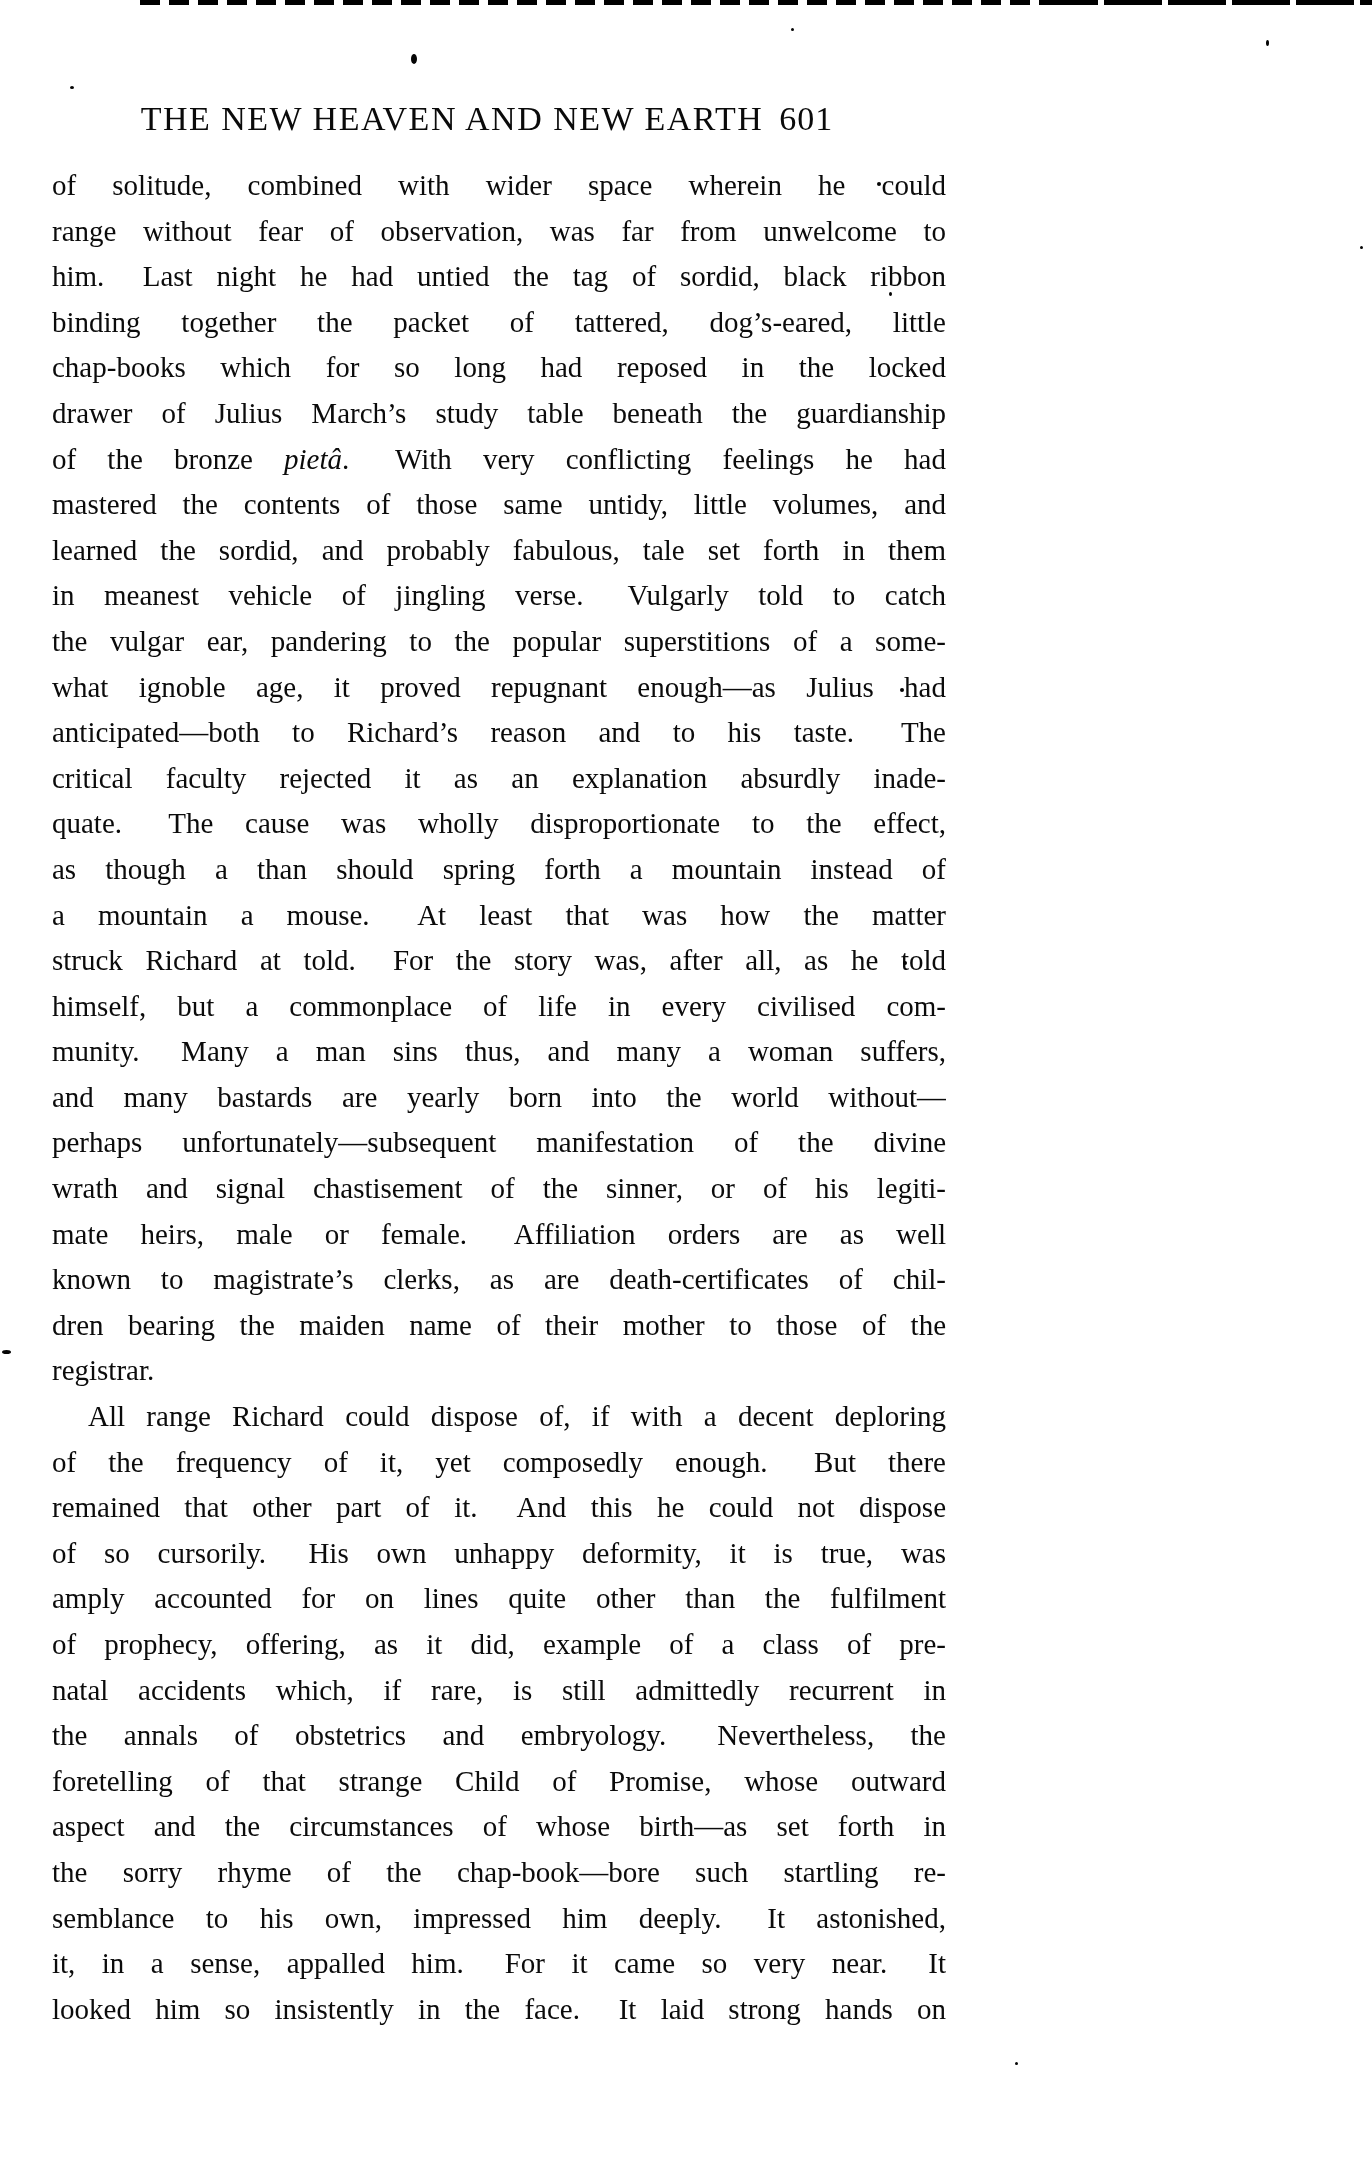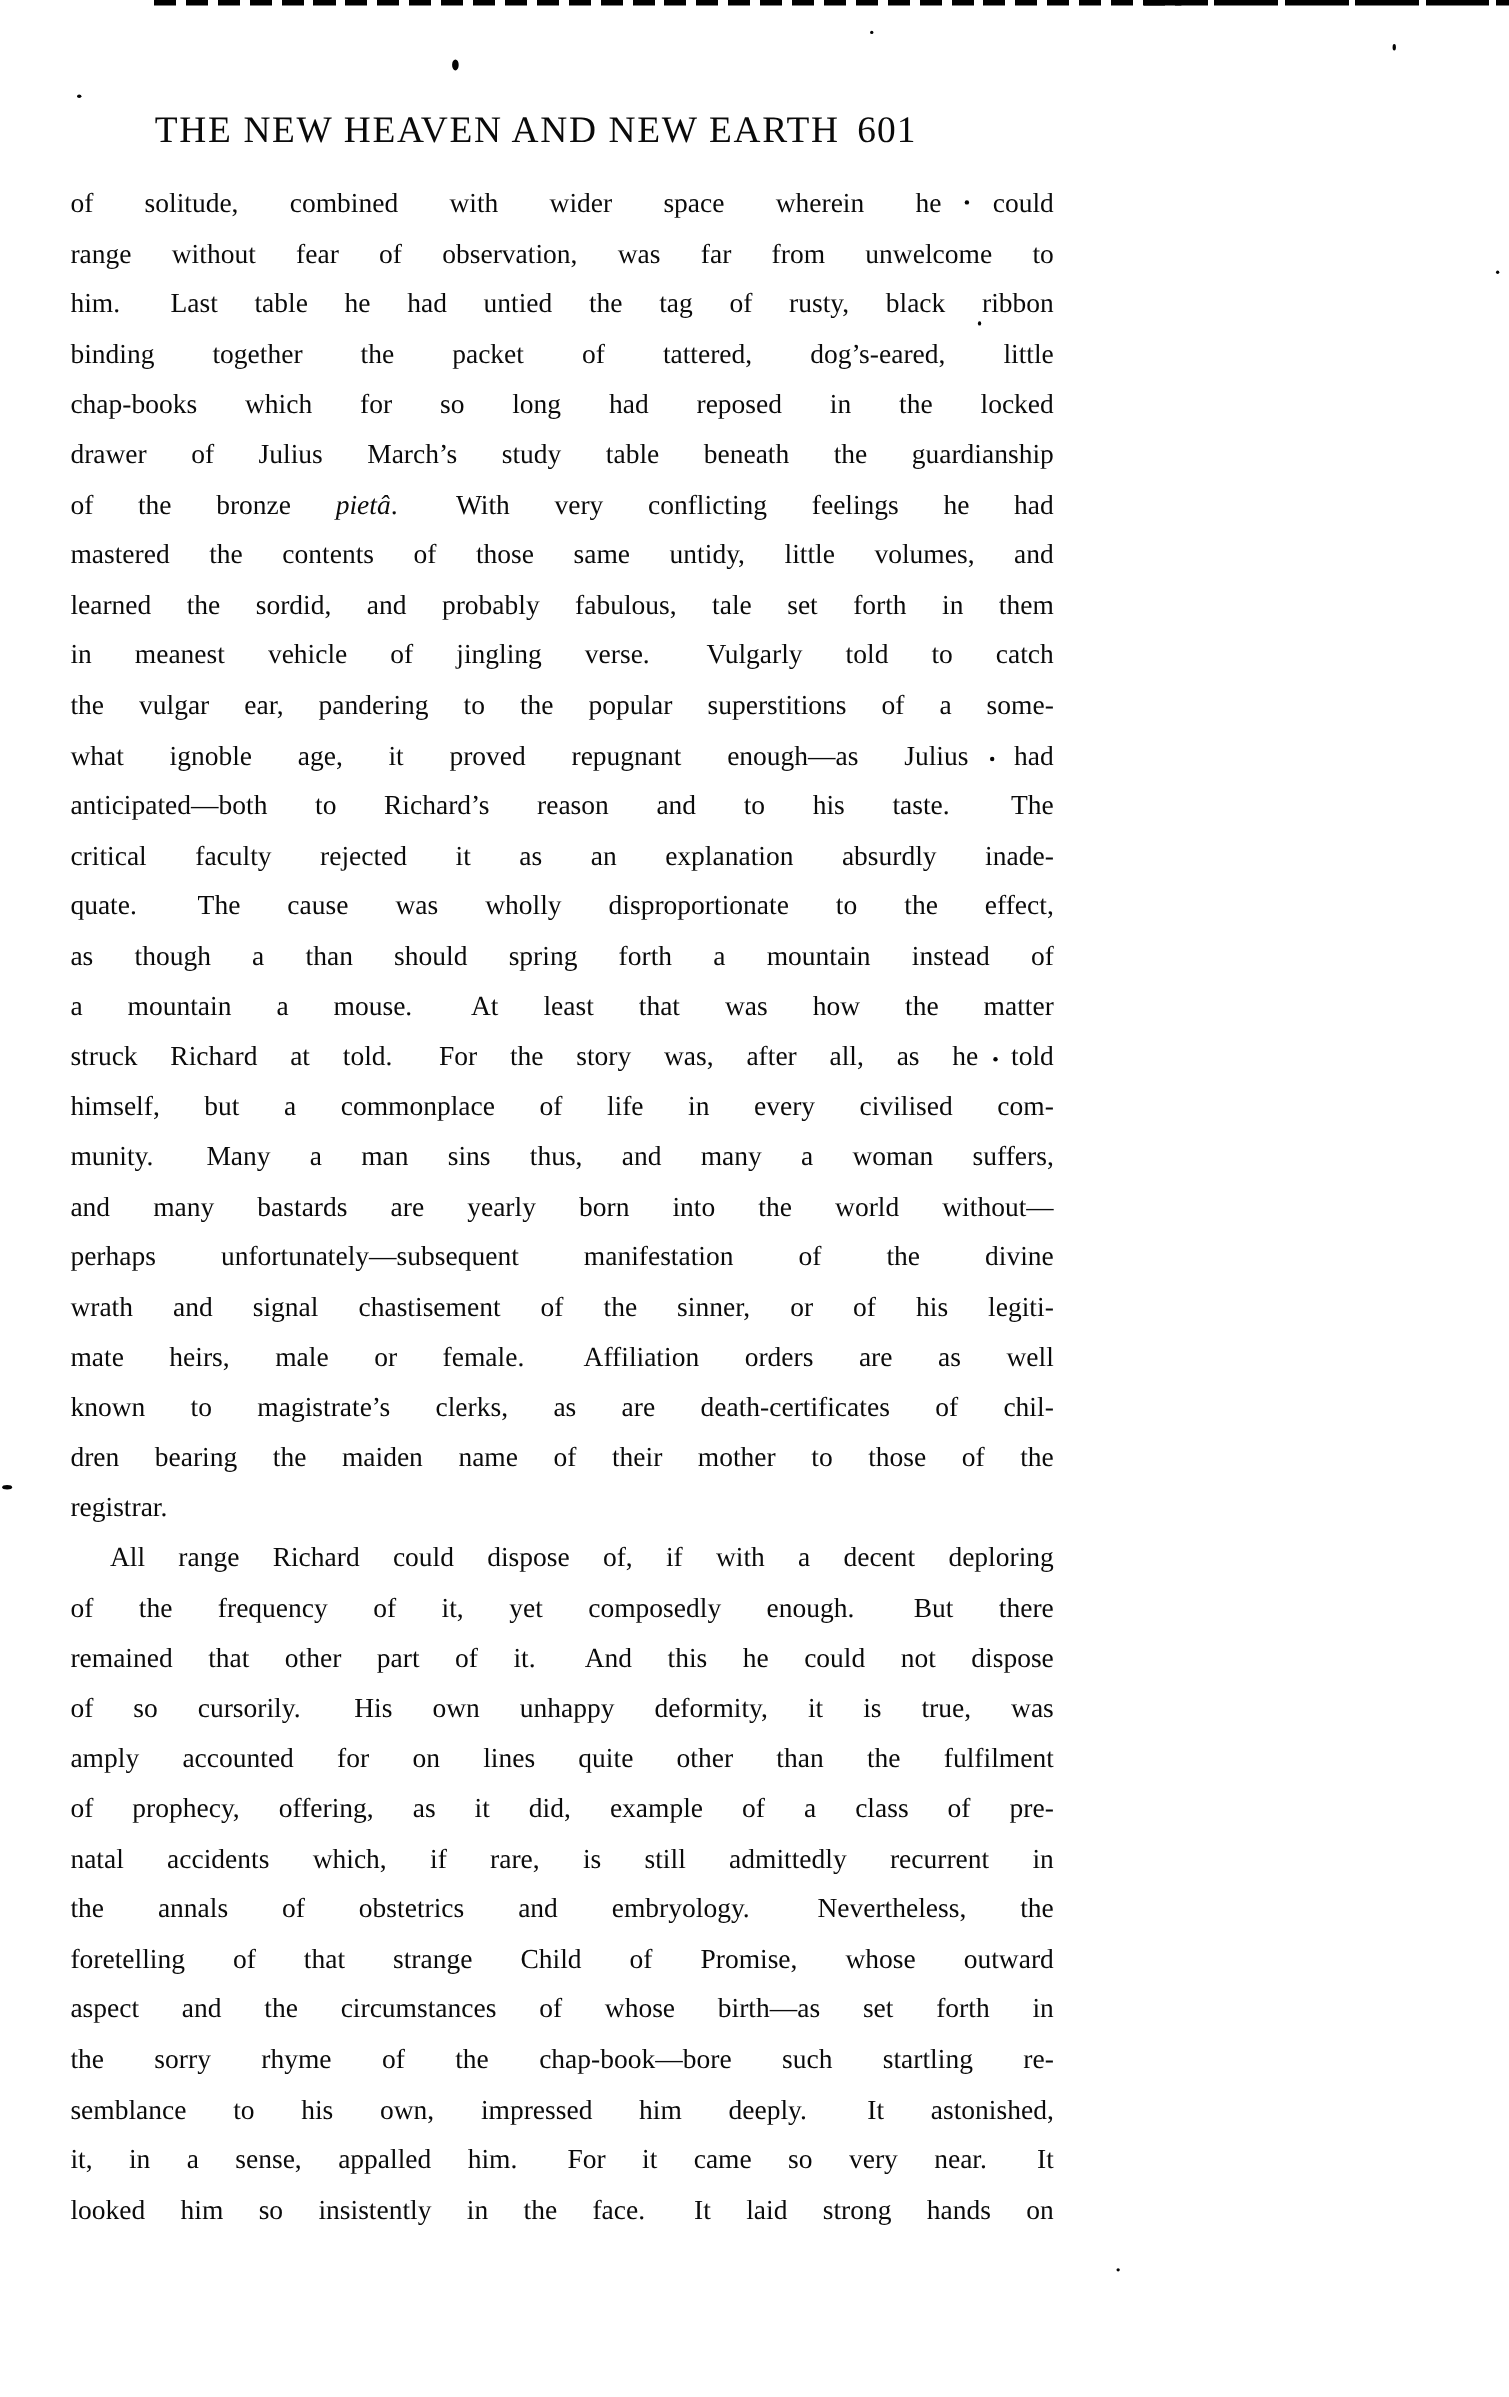--- a/index.html
+++ b/index.html
@@ -27,22 +27,22 @@
     top:100px;left:40px;width:894px;
     text-align:center;
     font-size:34px;
     letter-spacing:1.5px;
     white-space:nowrap;
     color:#0a0a0a;
   }
   .header .pagenum{margin-left:16px;letter-spacing:1px;}
   .text-block{
     position:absolute;
-    top:163px;left:64px;width:894px;
-    font-size:25px;
+    top:163px;left:52px;width:894px;
+    font-size:29px;
   }
   .line{
     height:45.6px;
     line-height:45.6px;
     text-align:justify;
     text-align-last:justify;
     overflow:hidden;
   }
   .line.flush-last{text-align-last:left;}
   .line.indent{text-indent:36px;}
@@ -56,21 +56,21 @@
   <div class="top-edge-dashes"></div>
   <div class="top-edge-solid"></div>
 
   <div class="header">
     <span>THE NEW HEAVEN AND NEW EARTH</span><span class="pagenum">601</span>
   </div>
 
   <div class="text-block">
       <div class="line">of solitude, combined with wider space wherein he could</div>
       <div class="line">range without fear of observation, was far from unwelcome to</div>
-      <div class="line">him.  Last table he had untied the tag of rusty, black ribbon</div>
+      <div class="line">him.  Last night he had untied the tag of sordid, black ribbon</div>
       <div class="line">binding together the packet of tattered, dog’s-eared, little</div>
       <div class="line">chap-books which for so long had reposed in the locked</div>
       <div class="line">drawer of Julius March’s study table beneath the guardianship</div>
       <div class="line">of the bronze <i>pietâ</i>.  With very conflicting feelings he had</div>
       <div class="line">mastered the contents of those same untidy, little volumes, and</div>
       <div class="line">learned the sordid, and probably fabulous, tale set forth in them</div>
       <div class="line">in meanest vehicle of jingling verse.  Vulgarly told to catch</div>
       <div class="line">the vulgar ear, pandering to the popular superstitions of a some-</div>
       <div class="line">what ignoble age, it proved repugnant enough—as Julius had</div>
       <div class="line">anticipated—both to Richard’s reason and to his taste.  The</div>

